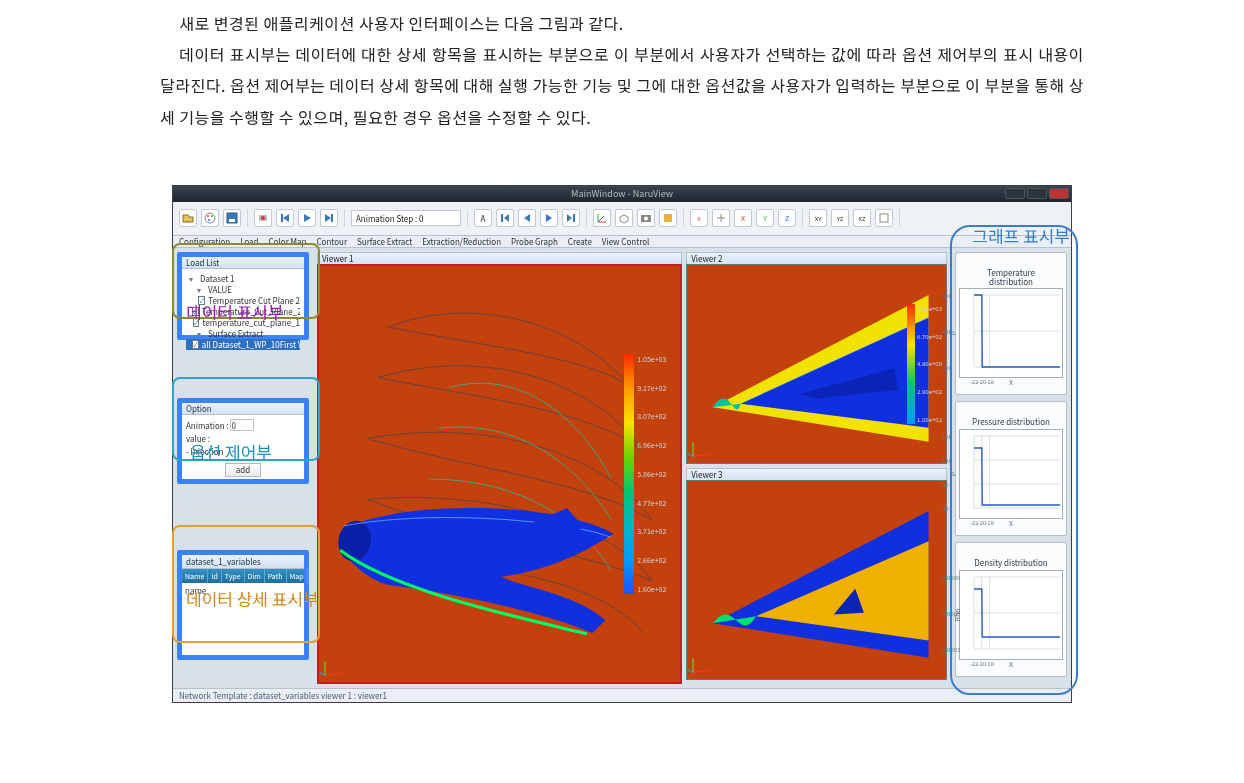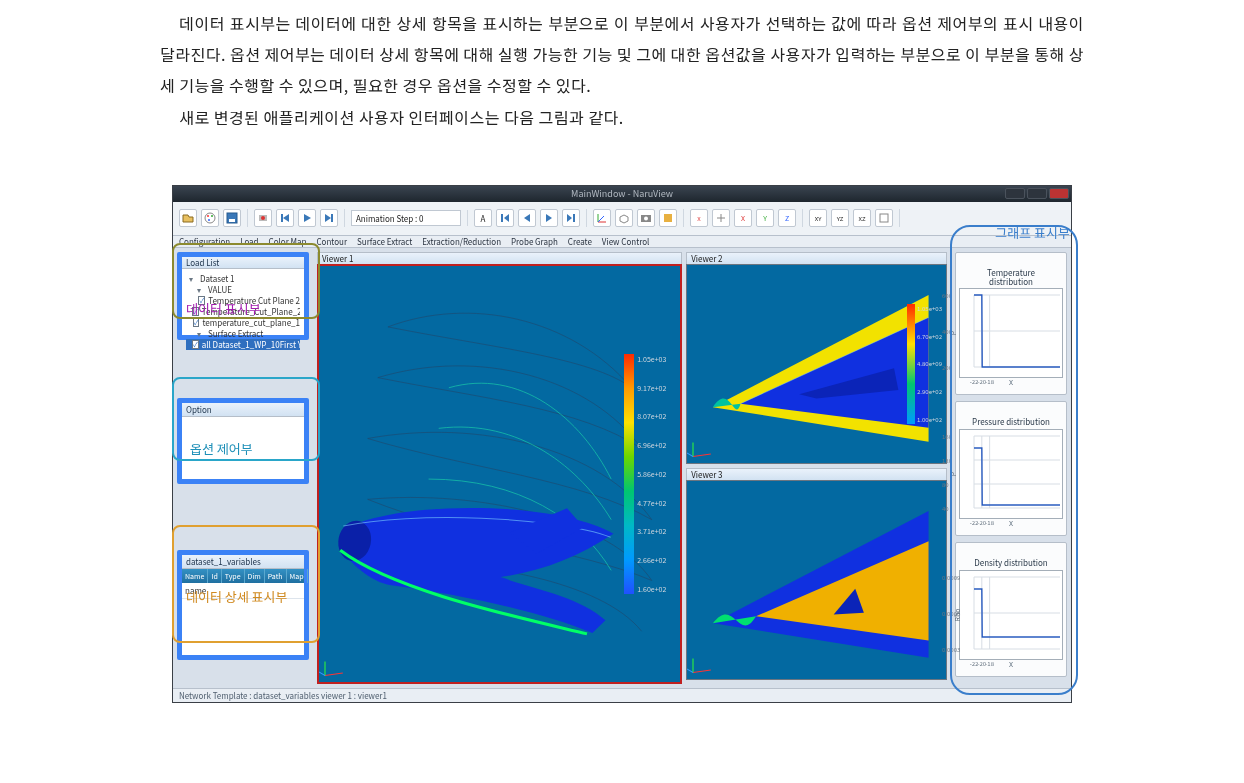--- a/index.html
+++ b/index.html
@@ -42,21 +42,21 @@
 
 .option-body label{display:block;font-size:8px;margin-bottom:2px;}
 .option-body .inp{height:12px;border:1px solid #bcc5cf;background:#fff;width:60px;}
 .option-body .btn{height:14px;border:1px solid #b0b9c3;background:linear-gradient(#fdfdfd,#e7ecf2);font-size:8px;padding:0 10px;margin-top:4px;display:inline-block;}
 
 .vartable .thead{display:flex;background:linear-gradient(#3391c4,#1f6fa0);color:#fff;font-size:7px;}
 .vartable .thead div{padding:2px 3px;border-right:1px solid #5aa8cf;}
 .vartable .tbody .trow{display:flex;font-size:8px;border-bottom:1px solid #dde4ec;}
 .vartable .tbody .trow div{padding:2px 3px;}
 
-.viewport{ background:#0369a1; border:1px solid #6c7580; position:relative; overflow:hidden;text-decoration:underline;}
+.viewport{ background:#c2410c; border:1px solid #6c7580; position:relative; overflow:hidden;text-decoration:underline;}
 .main3d{ flex:1.4; display:flex; flex-direction:column;}
 .r3d{ flex:1; display:flex; flex-direction:column; gap:4px;}
 .vp-head{height:12px;background:linear-gradient(#eaf2fb,#d2e2f2);border:1px solid #b5bec9;border-bottom:none;font-size:8px;padding:0 4px;display:flex;align-items:center;}
 
 
 .legend{position:absolute;right:8px;top:50%;transform:translateY(-50%);width:48px;display:flex;gap:3px;align-items:stretch;}
 .legend .bar{width:10px;background:linear-gradient(to bottom,#ff2a00,#ff9a00,#ffe000,#6bd600,#00c670,#00b8c6,#009aff,#2050ff);}
 .legend .ticks{display:flex;flex-direction:column;justify-content:space-between;color:#cfd6de;font-size:7px;}
 .legend2{position:absolute;right:4px;top:50%;transform:translateY(-50%);}
 .legend2 .bar{width:8px;height:120px;background:linear-gradient(to bottom,#ff2a00,#ffe000,#00c670,#009aff);}
@@ -78,28 +78,28 @@
 .miniplot svg{position:absolute;left:0;top:0;}
 
 .statusbar{height:14px;background:#e9eef4;border-top:1px solid #b7c0cc;font-size:8px;color:#516070;padding:0 6px;display:flex;align-items:center;}
 
 
 .ann{position:absolute;border-radius:8px;pointer-events:none;}
 .ann-olive{border:2px solid #8c8a2e;}
 .ann-teal{border:2px solid #2aa6c9;}
 .ann-gold{border:2px solid #e0a030;}
 .ann-blue{border:2px solid #3a7ecb;}
-.ann-lbl{position:absolute;font-size:13px;}
+.ann-lbl{position:absolute;font-size:17px;}
 </style>
 </head>
 <body>
 
 <div class="page">
+  <p class="indent">새로 변경된 애플리케이션 사용자 인터페이스는 다음 그림과 같다.</p>
   <p class="indent">데이터 표시부는 데이터에 대한 상세 항목을 표시하는 부분으로  이 부분에서 사용자가 선택하는 값에 따라 옵션 제어부의 표시 내용이 달라진다.  옵션 제어부는 데이터 상세 항목에 대해 실행 가능한 기능 및  그에 대한 옵션값을 사용자가 입력하는 부분으로  이 부분을 통해 상세 기능을 수행할 수 있으며,  필요한 경우 옵션을 수정할 수 있다.</p>
-  <p class="indent">새로 변경된 애플리케이션 사용자 인터페이스는 다음 그림과 같다.</p>
 </div>
 
 <div class="figure-wrap">
 
   <div class="appwin">
     <div class="titlebar">
       <span class="ttl">MainWindow - NaruView</span>
       <div class="btns">
         <div class="wbtn"></div>
         <div class="wbtn"></div>
@@ -306,20 +306,26 @@
               </div>
             </div>
         </div>
 
         <div style="height:46px"></div>
 
         <div class="panel" style="height:86px">
           <div class="phead">
               <span>Option</span>
             </div>
+          <div class="pbody option-body">
+            <label><span>Animation :</span> <span class="inp" style="width:24px;display:inline-block">0</span></label>
+            <label>value :</label>
+            <label>- Injection</label>
+            <div style="text-align:center"><span class="btn">add</span></div>
+          </div>
         </div>
 
         <div style="height:54px"></div>
 
         <div class="panel" style="height:110px">
           <div class="phead">
               <span>dataset_1_variables</span>
             </div>
           <div class="pbody vartable" style="padding:0">
             <div class="thead">

